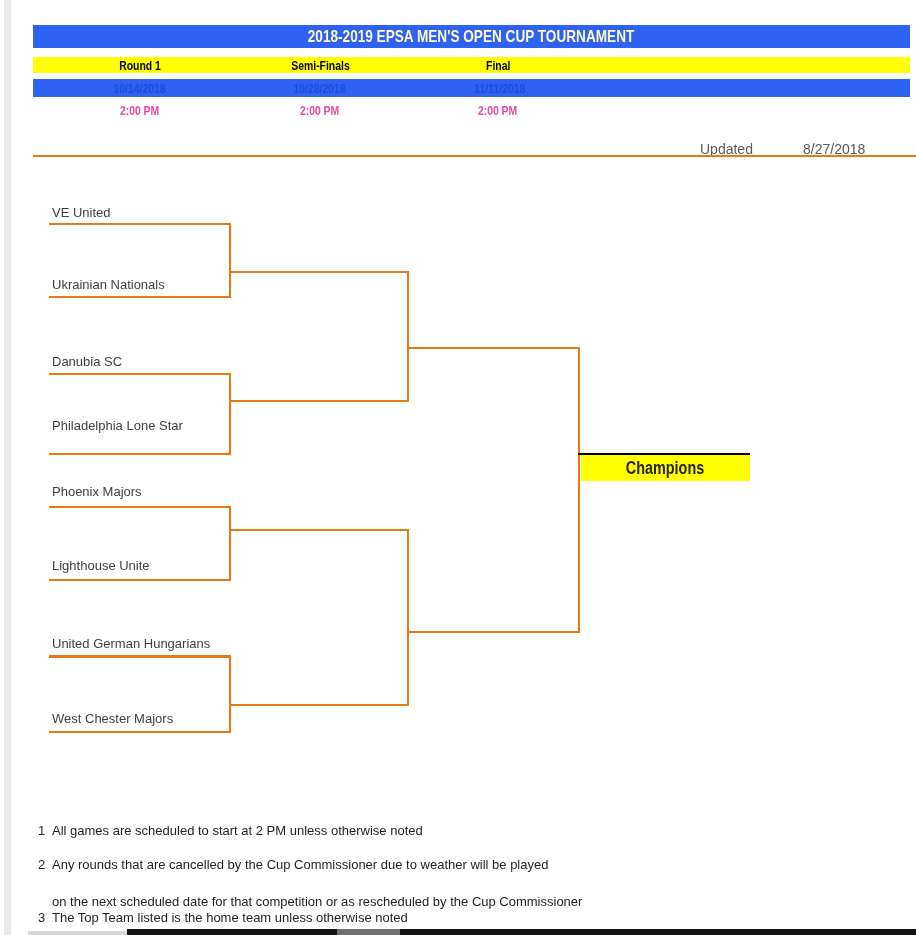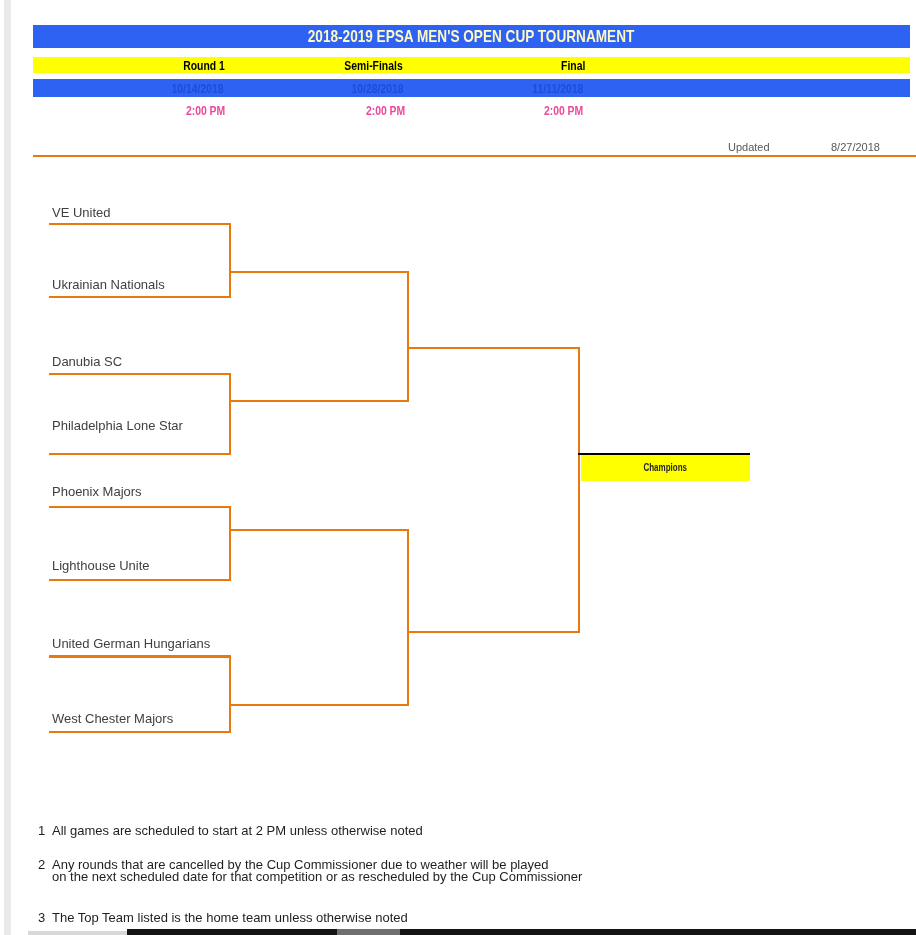--- a/index.html
+++ b/index.html
@@ -14,31 +14,31 @@
   #canvas{
     position:relative;width:916px;height:935px;background:#ffffff;
     overflow:hidden;font-family:"Liberation Sans",sans-serif;
   }
   .gutter{position:absolute;left:4px;top:0;width:7px;height:935px;background:#e9e9e9;}
   .bar{position:absolute;left:33px;width:877px;}
   .title-bar{top:25px;height:23px;background:var(--blue);color:#fef9c3;text-align:center;line-height:23px;font-weight:bold;font-size:17px;}
   .round-bar{top:57px;height:16px;background:var(--yellow);}
   .date-bar{top:79px;height:18px;background:var(--blue);}
   .cond{display:inline-block;transform:scaleX(0.8);transform-origin:center;white-space:nowrap;}
-  .colcell{position:absolute;width:180px;text-align:right;white-space:nowrap;font-weight:bold;}
+  .colcell{position:absolute;width:180px;text-align:center;white-space:nowrap;font-weight:bold;}
   .round-lbl{top:57px;height:16px;line-height:17px;font-size:13px;color:#000;}
   .date-lbl{top:79px;height:16px;line-height:19px;font-size:13px;color:#1d4ed8;}
   .time-lbl{top:104px;height:14px;line-height:14px;font-size:13px;color:#ec4899;}
-  .updated{position:absolute;top:141px;font-size:11px;color:#595959;white-space:nowrap;margin-left:28px;}
+  .updated{position:absolute;top:141px;font-size:14px;color:#595959;white-space:nowrap;}
   .toprule{position:absolute;left:33px;top:155px;width:883px;height:2px;background:var(--orange);}
   .hl{position:absolute;background:var(--orange);height:2px;}
   .vl{position:absolute;background:var(--orange);width:2px;}
   .team{position:absolute;left:52px;font-size:13px;color:var(--team);white-space:nowrap;}
   .champ-topline{position:absolute;left:578px;top:453px;width:172px;height:2px;background:#000;}
-  .champ-box{position:absolute;left:581px;top:455px;width:169px;height:26px;background:var(--yellow);text-align:center;line-height:26px;font-weight:bold;font-size:10px;color:var(--ink);}
+  .champ-box{position:absolute;left:581px;top:455px;width:169px;height:26px;background:var(--yellow);text-align:center;line-height:26px;font-weight:bold;font-size:18px;color:var(--ink);}
   .note{position:absolute;font-size:13px;color:#1f1f1f;line-height:20px;}
   .note .num{position:absolute;left:38px;top:0;}
   .note .txt{position:absolute;left:52px;top:0;white-space:nowrap;}
   .bottom-track{position:absolute;left:28px;top:931px;width:99px;height:4px;background:#d8d8d8;}
   .bottom-bar{position:absolute;left:127px;top:929px;width:789px;height:6px;background:#141414;}
   .bottom-thumb{position:absolute;left:337px;top:929px;width:63px;height:6px;background:#6f6f6f;}
 </style>
 </head>
 <body>
 
@@ -108,21 +108,21 @@
     <span class="cond">Champions</span>
   </div>
 
   <div class="note" style="top:821px;">
     <span class="num">1</span>
     <span class="txt">All games are scheduled to start at 2 PM unless otherwise noted</span>
   </div>
   <div class="note" style="top:855px;">
     <span class="num">2</span>
     <span class="txt">Any rounds that are cancelled by the Cup Commissioner due to weather will be played</span>
-    <span class="txt" style="top:12px;">on the next scheduled date for that competition or as rescheduled by the Cup Commissioner</span>
+    <span class="txt" style="top:37px;">on the next scheduled date for that competition or as rescheduled by the Cup Commissioner</span>
   </div>
   <div class="note" style="top:908px;">
     <span class="num">3</span>
     <span class="txt">The Top Team listed is the home team unless otherwise noted</span>
   </div>
 
   <div class="bottom-track"></div>
   <div class="bottom-bar"></div>
   <div class="bottom-thumb"></div>
 

